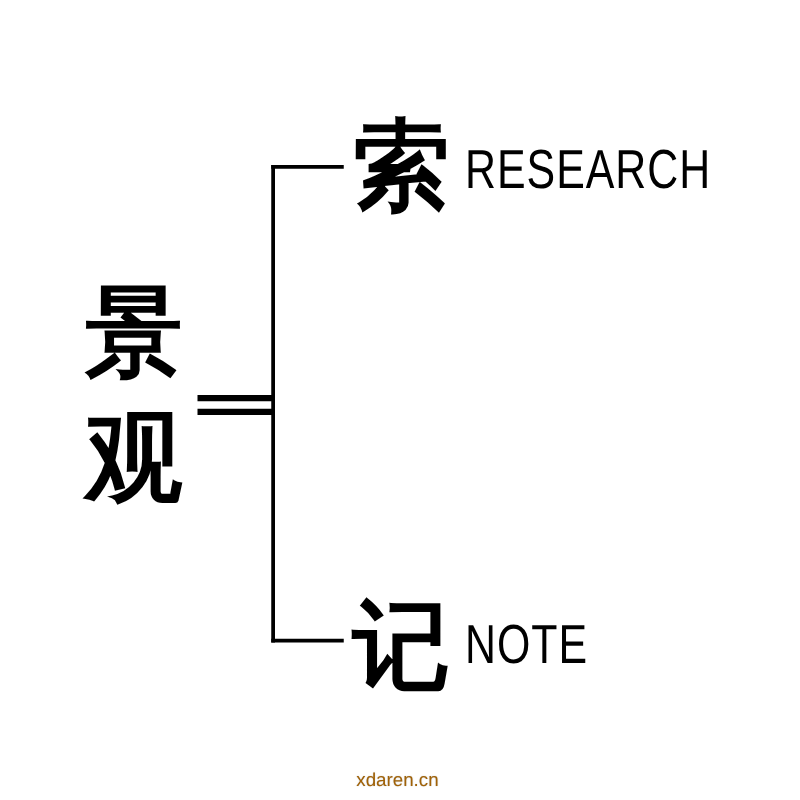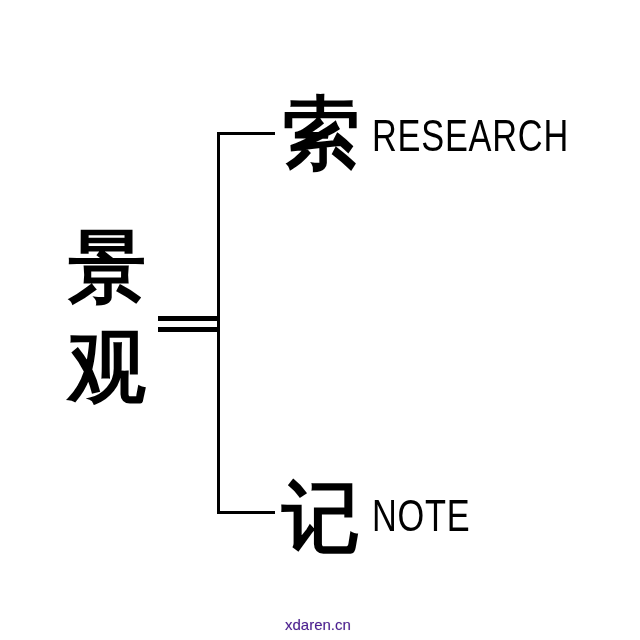--- a/index.html
+++ b/index.html
@@ -2,21 +2,21 @@
 <html><head>
 <meta charset="utf-8">
 <style>
   html, body { margin:0; padding:0; background:#ffffff; }
   body { width:640px; height:640px; position:relative; overflow:hidden; font-family:"DejaVu Sans", sans-serif; color:#000; }
   .abs { position:absolute; }
   .cjk-main { font-size:78px; line-height:1; font-weight:bold; }
   .cjk-branch { font-size:78px; line-height:1; font-weight:bold; }
   .en { font-family:"Liberation Sans", sans-serif; font-size:44px; line-height:1; transform:scaleX(0.78); transform-origin:left center; letter-spacing:1px; }
   .line { background:#000; position:absolute; }
-  .watermark { font-family:"Liberation Sans", sans-serif; font-size:15px; color:#4c1d95; text-shadow:0 0 1px #bdbdbd; }
+  .watermark { font-family:"Liberation Sans", sans-serif; font-size:15px; color:#a16207; text-shadow:0 0 1px #bdbdbd; }
 </style>
 </head>
 <body>
 
 <div>
   <div class="abs cjk-main" style="left:68px; top:228px;">景</div>
   <div class="abs cjk-main" style="left:68px; top:328px;">观</div>
 
   <div class="line" style="left:158px; top:316px; width:62px; height:5px;"></div>
   <div class="line" style="left:158px; top:327px; width:62px; height:5px;"></div>

